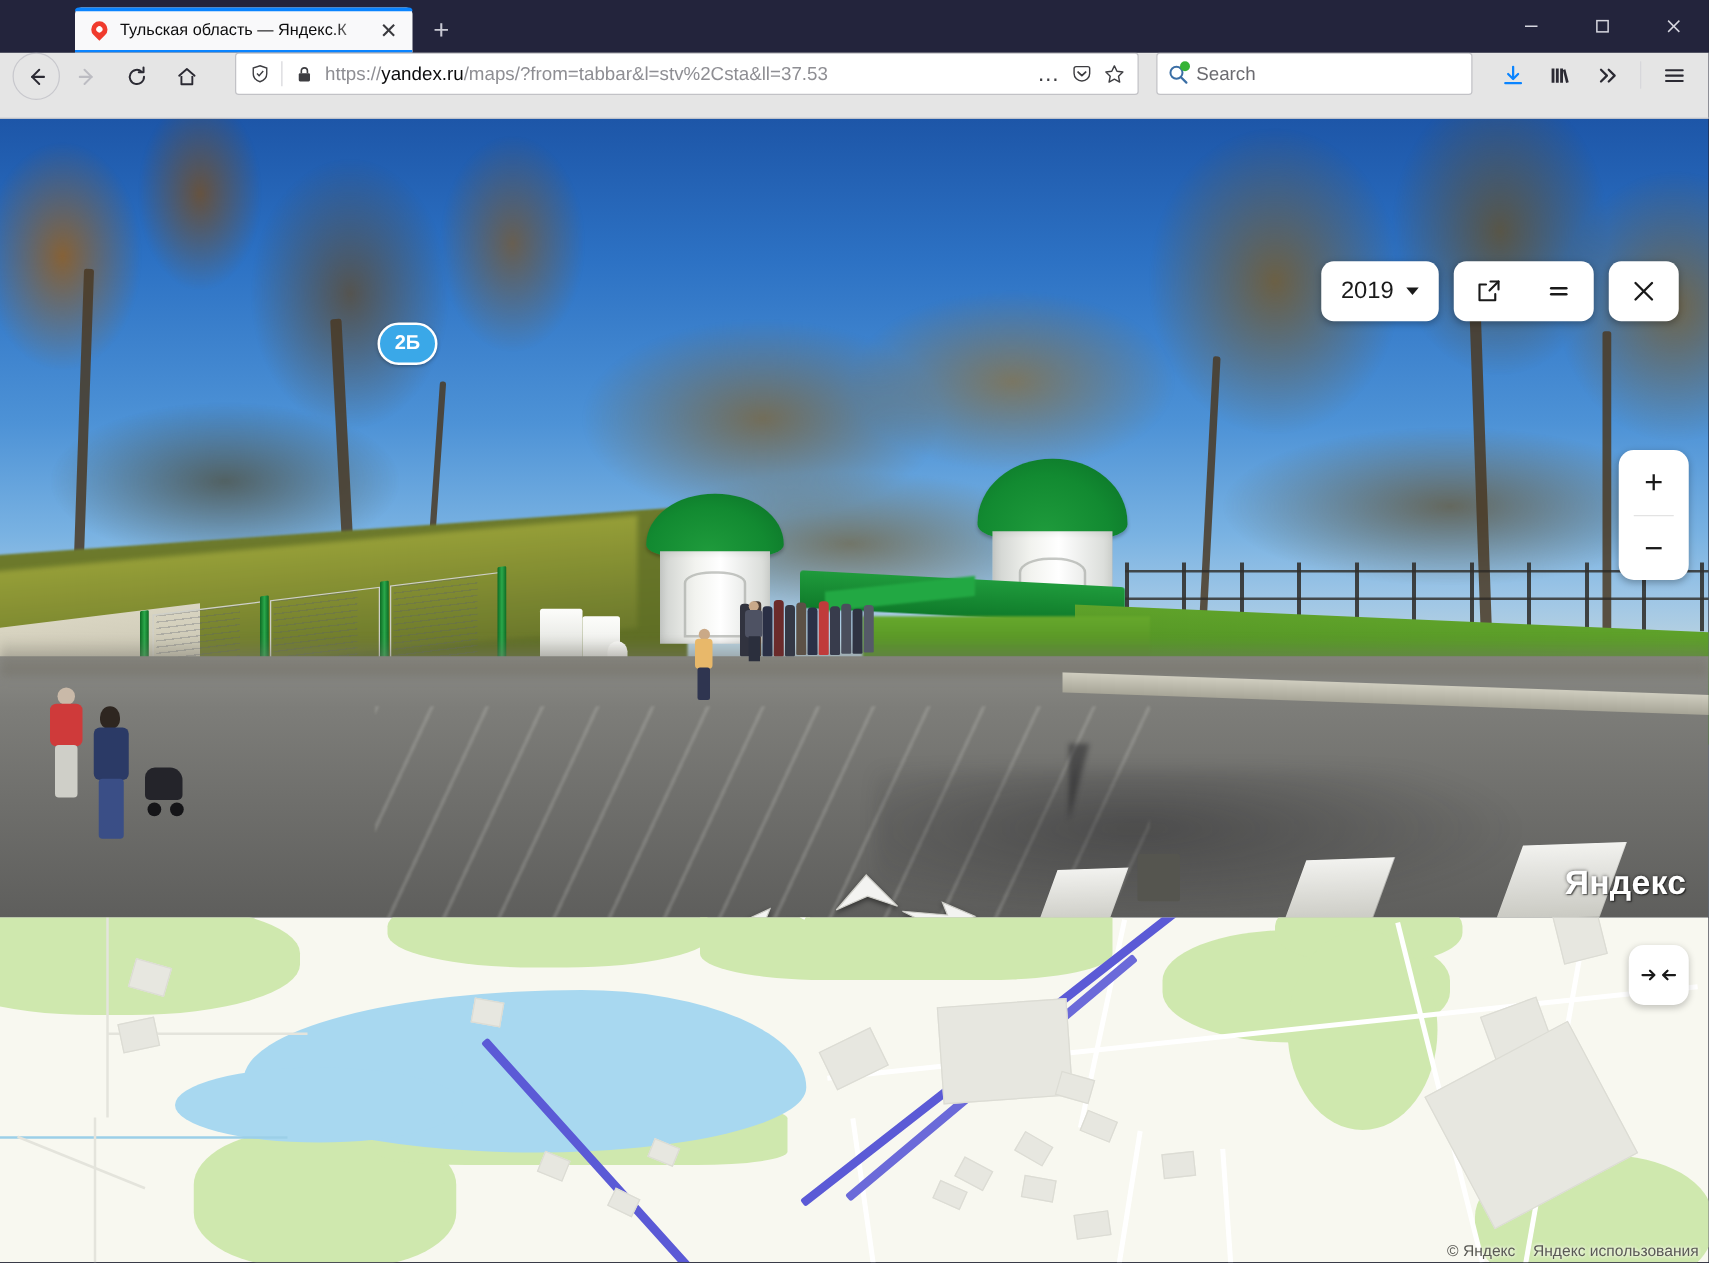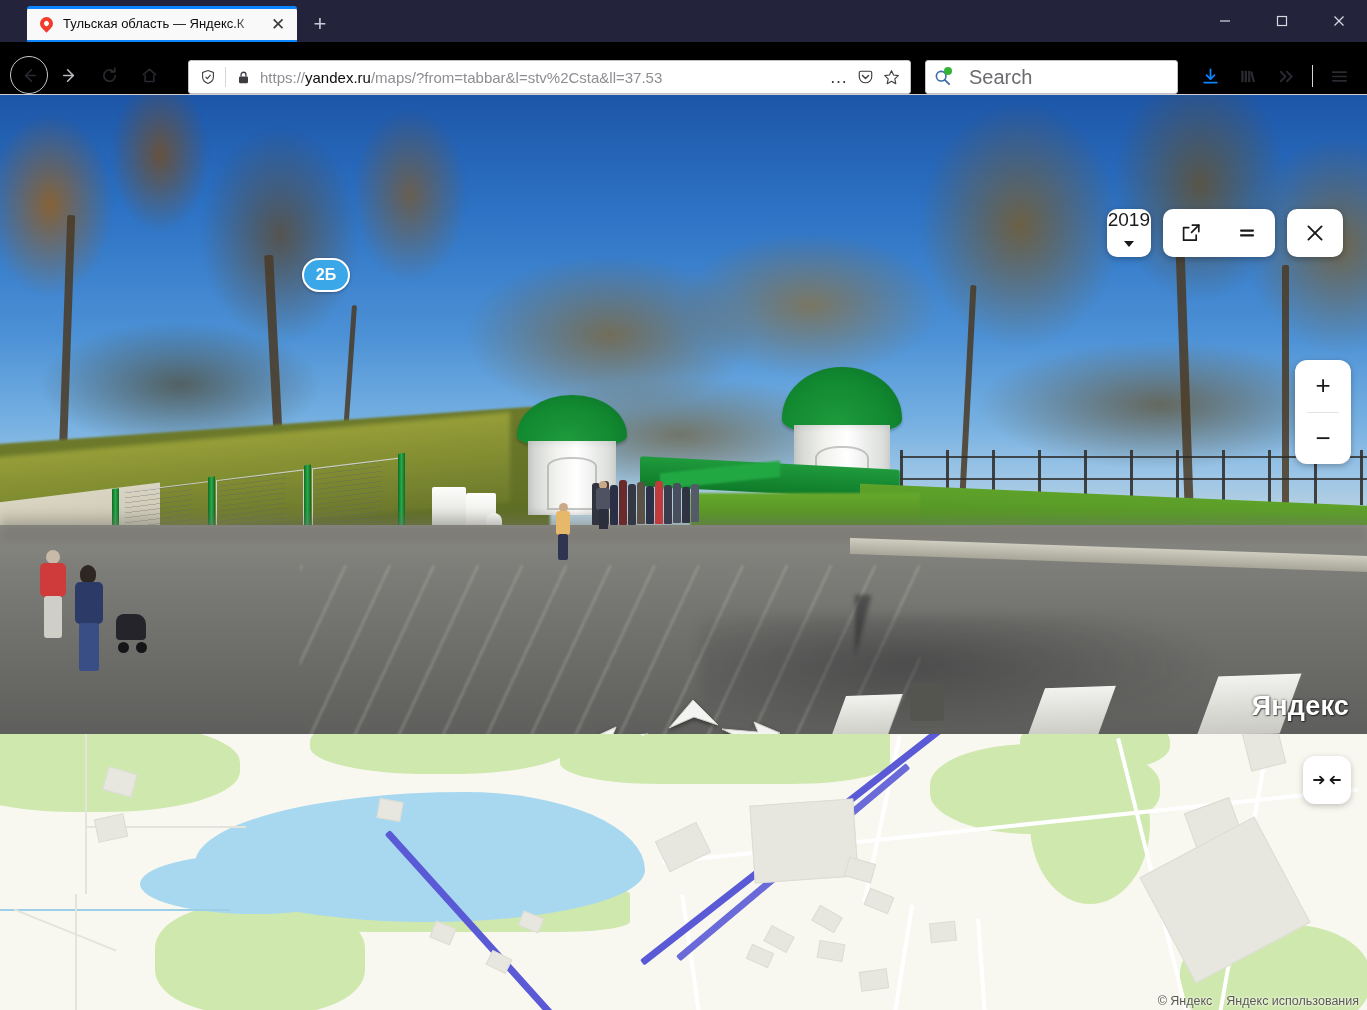--- a/index.html
+++ b/index.html
@@ -9,21 +9,21 @@
     font-family: "Liberation Sans", sans-serif;
     background: #1f2030;
   }
   .window { width: 1367px; height: 1010px; display: flex; flex-direction: column; position: relative; }
 
   
   .titlebar {
     height: 42px; background: #23243c; display: flex; align-items: flex-end;
     position: relative; flex: none;
   }
-  .tabstrip { display: flex; align-items: flex-end; height: 42px; padding-left: 27px; }
+  .tabstrip { display: flex; align-items: flex-end; height: 42px; padding-left: 60px; }
   .tab {
     height: 36px; min-width: 270px; max-width: 270px; background: #f9f9fa;
     border-radius: 5px 5px 0 0; display: flex; align-items: center;
     padding: 0 6px 0 12px; position: relative; box-shadow: 0 -2px 0 0 #0a84ff inset;
   }
   .tab::before {
     content: ""; position: absolute; top: 0; left: 0; right: 0; height: 3px;
     background: #0a84ff; border-radius: 5px 5px 0 0;
   }
   .tab-fav {
@@ -47,22 +47,22 @@
     width: 26px; height: 26px; flex: none; display: flex; align-items: center;
     justify-content: center; border-radius: 3px; font-size: 17px; color: #3a3a3e;
   }
   .newtab { color: #c9c9d4; font-size: 22px; margin: 0 0 5px 10px; font-weight: 300; }
   .wincontrols { position: absolute; right: 0; top: 0; height: 42px; display: flex; }
   .wc { width: 57px; height: 42px; display: flex; align-items: center; justify-content: center; color: #d7d7e0; }
   .wc svg { display: block; }
 
   
   .navbar {
-    height: 53px; background: #000000; border-bottom: 1px solid #cfcfd4;
-    display: flex; align-items: flex-end; padding: 0 10px; flex: none; gap: 2px;
+    height: 53px; background: #e5e5e5; border-bottom: 1px solid #cfcfd4;
+    display: flex; align-items: flex-start; padding: 0 10px; flex: none; gap: 2px;
   }
   .navbtn {
     width: 38px; height: 38px; border-radius: 50%; display: flex;
     align-items: center; justify-content: center; color: #2b2a33; flex: none;
   }
   .navbtn.back { border: 1px solid #c8c8cd; }
   .navbtn.fwd { color: #bcbcc2; }
   .urlwrap {
     flex: 1; height: 34px; margin-left: 18px; background: #fff;
     border: 1px solid #c2c2c6; border-radius: 3px; display: flex;
@@ -75,21 +75,21 @@
     overflow: hidden; min-width: 0; padding-left: 4px;
     -webkit-mask-image: linear-gradient(to right, #000 94%, transparent 100%);
             mask-image: linear-gradient(to right, #000 94%, transparent 100%);
   }
   .url b { color: #0c0c0d; font-weight: 400; }
   .searchwrap {
     width: 253px; height: 34px; margin-left: 12px; background: #fff;
     border: 1px solid #c2c2c6; border-radius: 3px; display: flex;
     align-items: center; padding: 0 8px; flex: none; gap: 6px;
   }
-  .search-txt { font-size: 20px; color: #6b6b70; margin-left: 12px; }
+  .search-txt { font-size: 15px; color: #6b6b70; }
   .tbicons { display: flex; align-items: center; margin-left: 12px; gap: 2px; flex: none; }
   .tbi { width: 36px; height: 36px; display: flex; align-items: center; justify-content: center; color: #2b2a33; }
   .tb-sep { width: 1px; height: 22px; background: #d7d7db; margin: 0 6px; }
 
   
   .content { flex: 1; position: relative; overflow: hidden; }
   .pano { position: absolute; left: 0; top: 0; width: 1367px; height: 639px; overflow: hidden; }
   .sky {
     position: absolute; inset: 0;
     background: linear-gradient(to bottom, #1d56a8 0%, #2d72c4 18%, #4d92d6 38%, #79b2e2 52%, #9ec6e6 60%, #b9d2e0 66%);
@@ -249,21 +249,21 @@
   
   .arrows { position: absolute; left: 580px; top: 598px; width: 210px; height: 62px; }
   .arrow { position: absolute; filter: drop-shadow(0 2px 2px rgba(0,0,0,.45)); }
 
   
   .pano-ctl { position: absolute; top: 114px; display: flex; gap: 12px; right: 24px; }
   .pill {
     background: #fff; border-radius: 10px; height: 48px; display: flex;
     align-items: center; box-shadow: 0 2px 6px rgba(0,0,0,.28);
   }
-  .year { padding: 0 1px; gap: 10px; font-size: 19px; color: #1a1a1a; flex-direction: column; }
+  .year { padding: 0 16px; gap: 10px; font-size: 19px; color: #1a1a1a; }
   .caret { width: 0; height: 0; border-left: 5px solid transparent; border-right: 5px solid transparent; border-top: 6px solid #1a1a1a; }
   .pill-group { display: flex; }
   .pbtn { width: 56px; height: 48px; display: flex; align-items: center; justify-content: center; color: #1a1a1a; }
   .zoomctl {
     position: absolute; right: 16px; top: 265px; width: 56px; height: 104px;
     background: #fff; border-radius: 12px; box-shadow: 0 2px 6px rgba(0,0,0,.28);
     display: flex; flex-direction: column;
   }
   .zbtn { flex: 1; display: flex; align-items: center; justify-content: center; font-size: 26px; color: #1a1a1a; }
   .zdiv { height: 1px; background: #e3e3e3; margin: 0 12px; }

